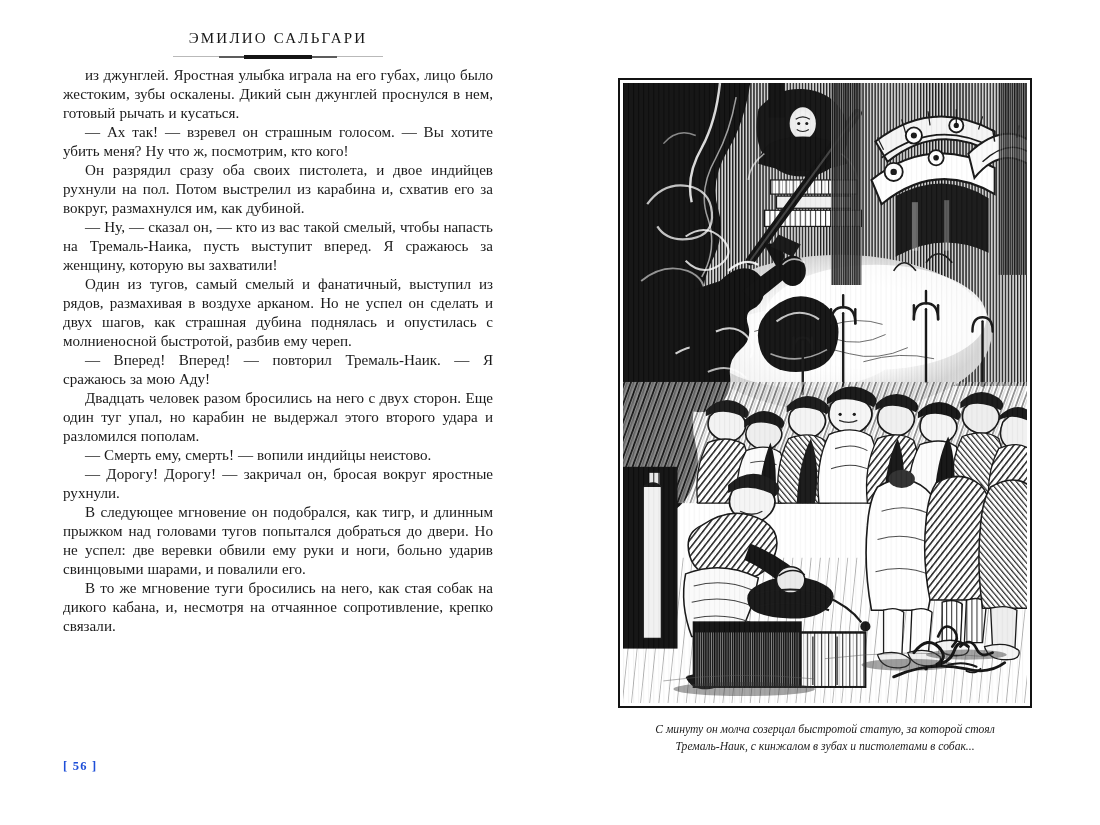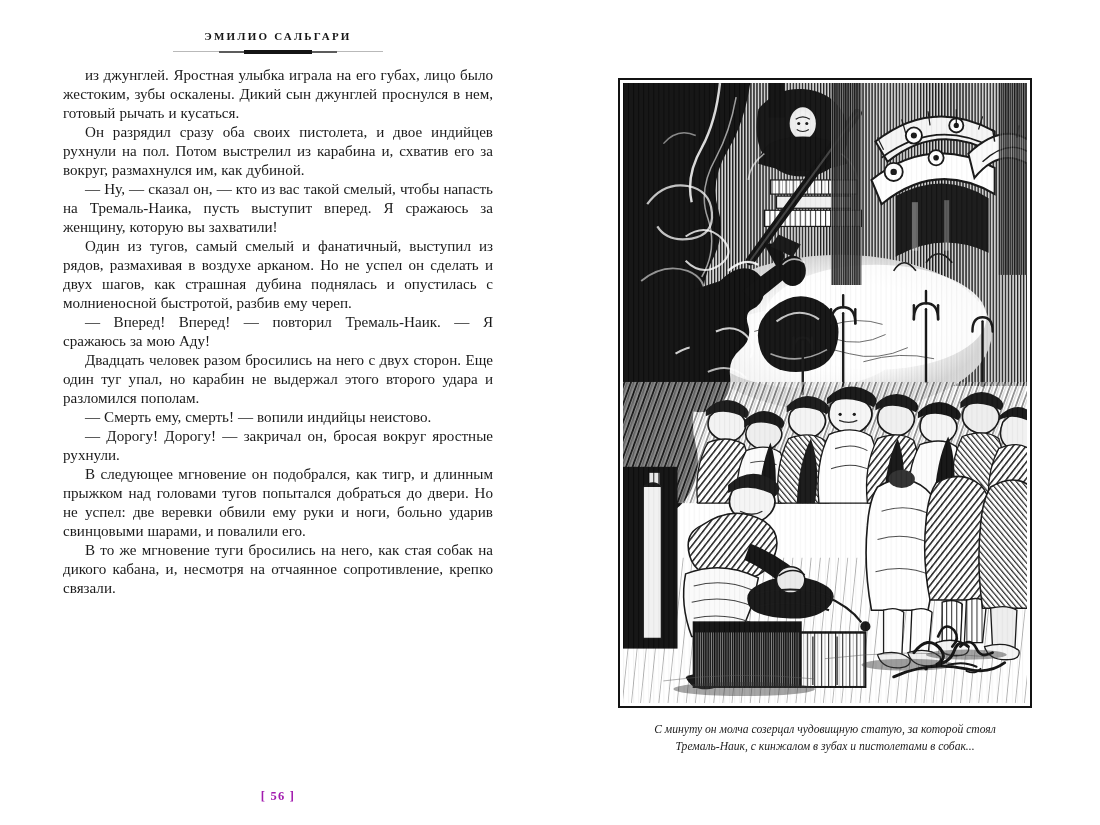--- a/index.html
+++ b/index.html
@@ -33,23 +33,23 @@
 
   
   .running-head {
     position: absolute;
     left: 63px;
     top: 30px;
     width: 430px;
     text-align: center;
   }
   .running-head-title {
-    font-size: 11px;
+    font-size: 15px;
     letter-spacing: 2.2px;
-    font-weight: bold;
+    font-weight: normal;
     text-transform: uppercase;
     color: #161616;
     white-space: nowrap;
   }
   .head-rule {
     position: relative;
     margin: 7px auto 0 auto;
     width: 210px;
     height: 5px;
   }
@@ -89,27 +89,27 @@
     text-align: justify;
     text-indent: 22px;
     hyphens: manual;
     word-spacing: 0.2px;
   }
 
   
   .folio {
     position: absolute;
     left: 63px;
-    top: 789px;
+    top: 759px;
     width: 430px;
-    text-align: center;
+    text-align: left;
     font-size: 12.5px;
     font-weight: bold;
     letter-spacing: 1.2px;
-    color: #a21caf;
+    color: #1d4ed8;
   }
 
   
   .plate {
     position: absolute;
     left: 68px;
     top: 78px;
     width: 414px;
     height: 630px;
     border: 2px solid #131313;
@@ -154,20 +154,21 @@
       <div class="running-head-title">ЭМИЛИО САЛЬГАРИ</div>
       <div class="head-rule">
         <div class="hr-thin"></div>
         <div class="hr-mid"></div>
         <div class="hr-core"></div>
       </div>
     </div>
 
     <div class="text-block">
       <p class="para">из джунглей. Яростная улыбка играла на его губах, лицо было жестоким, зубы оскалены. Дикий сын джунглей проснулся в нем, готовый рычать и кусаться.</p>
+      <p class="para">— Ах так! — взревел он страшным голосом. — Вы хотите убить меня? Ну что ж, посмотрим, кто кого!</p>
       <p class="para">Он разрядил сразу оба своих пистолета, и двое индийцев рухнули на пол. Потом выстрелил из карабина и, схватив его за вокруг, размахнулся им, как дубиной.</p>
       <p class="para">— Ну, — сказал он, — кто из вас такой смелый, чтобы напасть на Тремаль-Наика, пусть выступит вперед. Я сражаюсь за женщину, которую вы захватили!</p>
       <p class="para">Один из тугов, самый смелый и фанатичный, выступил из рядов, размахивая в воздухе арканом. Но не успел он сделать и двух шагов, как страшная дубина поднялась и опустилась с молниеносной быстротой, разбив ему череп.</p>
       <p class="para">— Вперед! Вперед! — повторил Тремаль-Наик. — Я сражаюсь за мою Аду!</p>
       <p class="para">Двадцать человек разом бросились на него с двух сторон. Еще один туг упал, но карабин не выдержал этого второго удара и разломился пополам.</p>
       <p class="para">— Смерть ему, смерть! — вопили индийцы неистово.</p>
       <p class="para">— Дорогу! Дорогу! — закричал он, бросая вокруг яростные рухнули.</p>
       <p class="para">В следующее мгновение он подобрался, как тигр, и длинным прыжком над головами тугов попытался добраться до двери. Но не успел: две веревки обвили ему руки и ноги, больно ударив свинцовыми шарами, и повалили его.</p>
       <p class="para">В то же мгновение туги бросились на него, как стая собак на дикого кабана, и, несмотря на отчаянное сопротивление, крепко связали.</p>
 
@@ -533,18 +534,18 @@
             <circle cx="300" cy="580" r="1.8" fill="#0d0d0d" stroke="none"></circle>
           </g>
 
           <rect x="0" y="0" width="400" height="616" fill="url(#vhatchL)" opacity="0.05"></rect>
         </svg>
 
       </div>
     </div>
 
     <div class="caption">
-      <span class="cap-line">С минуту он молча созерцал чудовищную статую, за которой стоял</span>
+      <span class="cap-line">С минуту он молча созерцал быстротой статую, за которой стоял</span>
       <span class="cap-line">Тремаль-Наик, с кинжалом в зубах и пистолетами в собак...</span>
     </div>
   </div>
 
 </div>
 
 </body></html>

